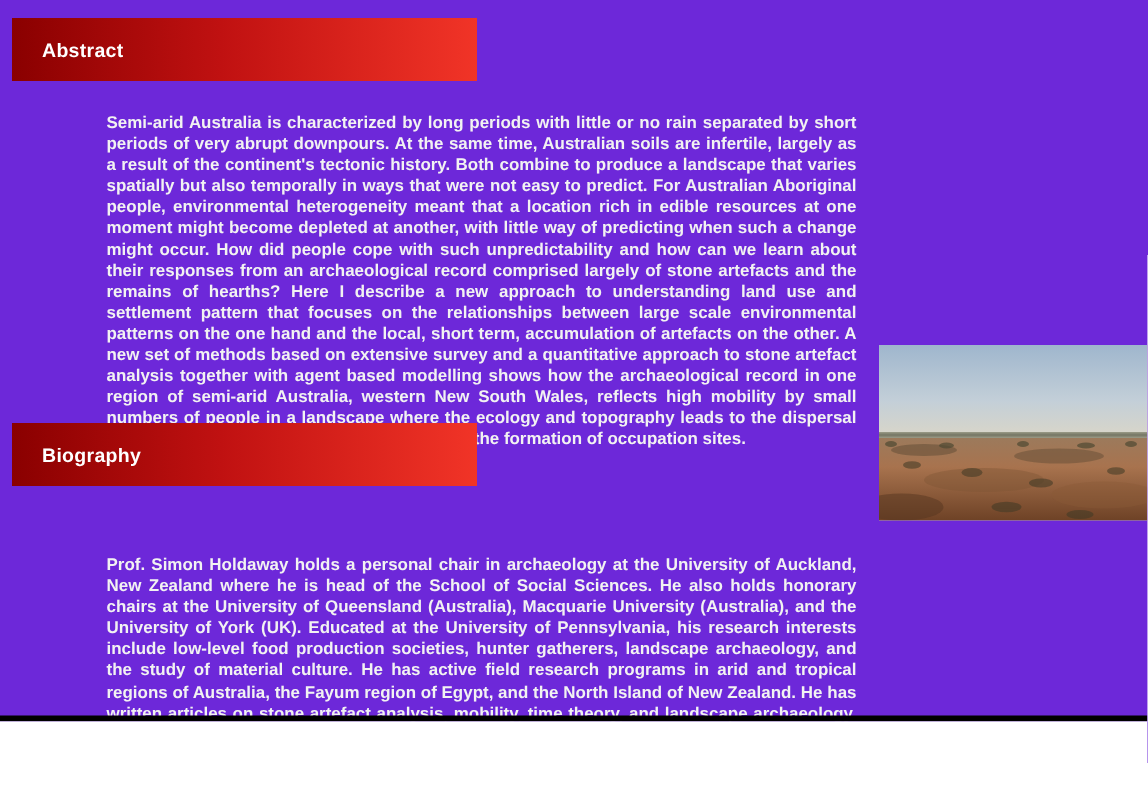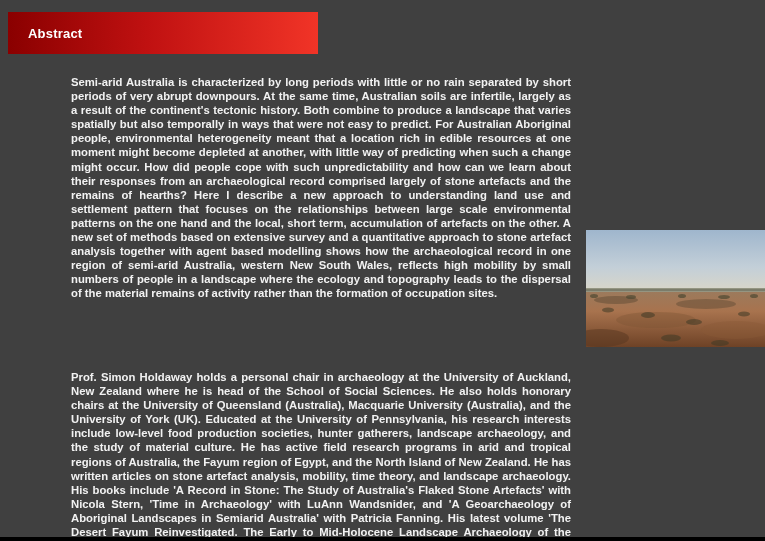--- a/index.html
+++ b/index.html
@@ -7,22 +7,22 @@
     margin: 0;
     padding: 0;
     background: #ffffff;
   }
   body {
     font-family: "Liberation Sans", sans-serif;
   }
   .page {
     position: relative;
     width: 765px;
-    height: 541px;
-    background: #404040;
+    height: 481px;
+    background: #6d28d9;
     overflow: hidden;
     padding-left: 32px;
   }
 
   
   .section-bar {
     position: absolute;
     left: 8px;
     width: 310px;
     height: 42px;
@@ -86,20 +86,23 @@
 <body>
 
 <div class="page">
 
   <div class="section-bar abstract">
     <span class="section-title">Abstract</span>
   </div>
 
   <div class="body-text abstract-text">Semi-arid Australia is characterized by long periods with little or no rain separated by short periods of very abrupt downpours. At the same time, Australian soils are infertile, largely as a result of the continent's tectonic history. Both combine to produce a landscape that varies spatially but also temporally in ways that were not easy to predict. For Australian Aboriginal people, environmental heterogeneity meant that a location rich in edible resources at one moment might become depleted at another, with little way of predicting when such a change might occur. How did people cope with such unpredictability and how can we learn about their responses from an archaeological record comprised largely of stone artefacts and the remains of hearths? Here I describe a new approach to understanding land use and settlement pattern that focuses on the relationships between large scale environmental patterns on the one hand and the local, short term, accumulation of artefacts on the other. A new set of methods based on extensive survey and a quantitative approach to stone artefact analysis together with agent based modelling shows how the archaeological record in one region of semi-arid Australia, western New South Wales, reflects high mobility by small numbers of people in a landscape where the ecology and topography leads to the dispersal of the material remains of activity rather than the formation of occupation sites.</div>
 
+  <div class="section-bar biography">
+    <span class="section-title">Biography</span>
+  </div>
 
   <div class="body-text bio-text">Prof. Simon Holdaway holds a personal chair in archaeology at the University of Auckland, New Zealand where he is head of the School of Social Sciences. He also holds honorary chairs at the University of Queensland (Australia), Macquarie University (Australia), and the University of York (UK). Educated at the University of Pennsylvania, his research interests include low-level food production societies, hunter gatherers, landscape archaeology, and the study of material culture. He has active field research programs in arid and tropical regions of Australia, the Fayum region of Egypt, and the North Island of New Zealand. He has written articles on stone artefact analysis, mobility, time theory, and landscape archaeology. His books include 'A Record in Stone: The Study of Australia's Flaked Stone Artefacts' with Nicola Stern, 'Time in Archaeology' with LuAnn Wandsnider, and 'A Geoarchaeology of Aboriginal Landscapes in Semiarid Australia' with Patricia Fanning. His latest volume 'The Desert Fayum Reinvestigated. The Early to Mid-Holocene Landscape Archaeology of the Fayum North Shore, Egypt' with Willeke Wendrich will appear this year published by the Cotsen Institute of Archaeology.</div>
 
   <div class="photo">
     <svg width="179" height="117" viewBox="0 0 179 117">
       <defs>
         <linearGradient id="sky" x1="0" y1="0" x2="0" y2="1">
           <stop offset="0%" stop-color="#9fb6cd"></stop>
           <stop offset="60%" stop-color="#c3cfd8"></stop>
           <stop offset="100%" stop-color="#dad6c8"></stop>

